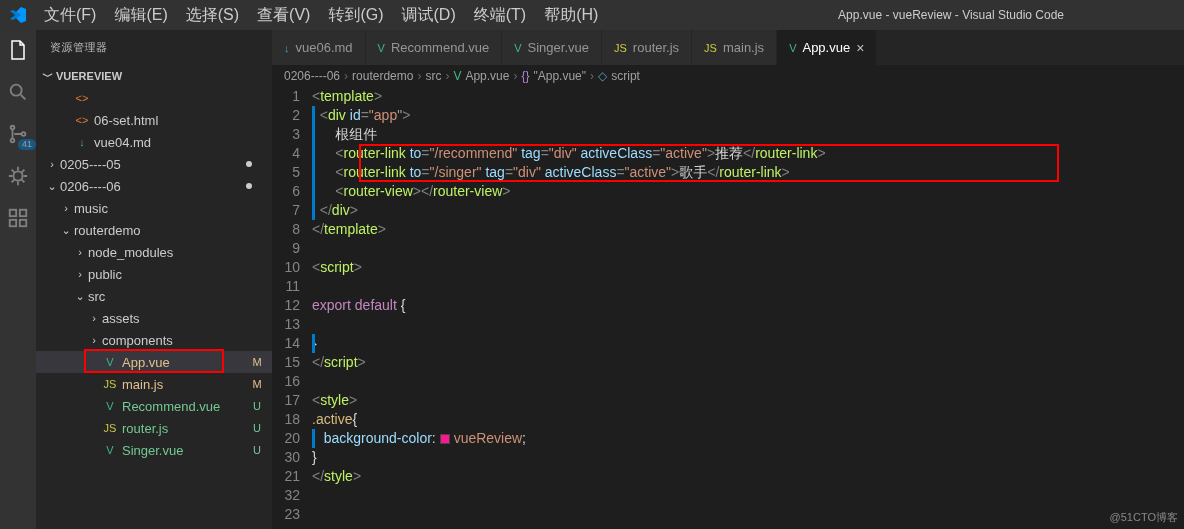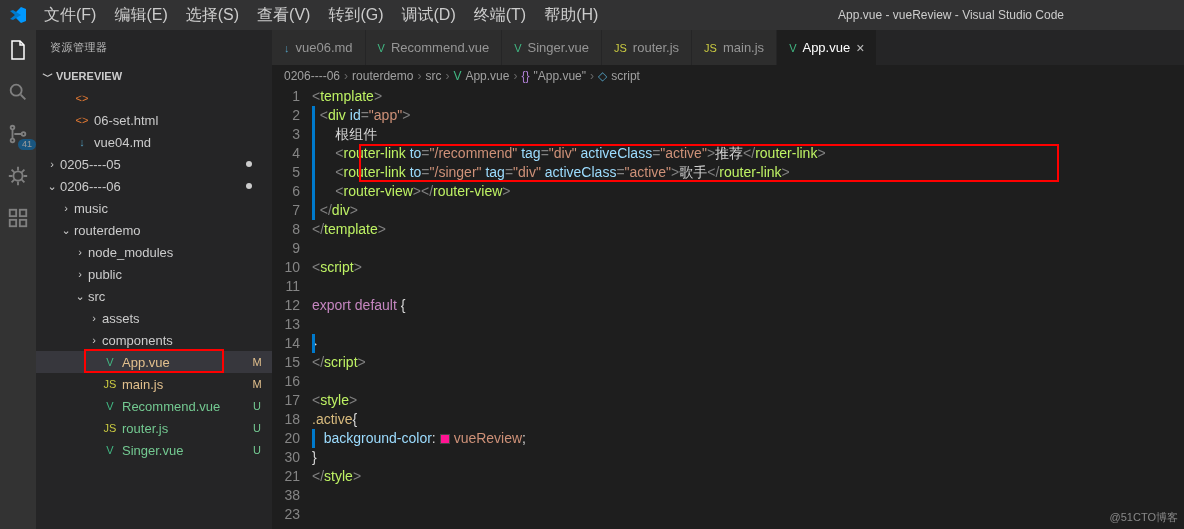--- a/index.html
+++ b/index.html
@@ -274,21 +274,21 @@
           <div>12</div>
           <div>13</div>
           <div>14</div>
           <div>15</div>
           <div>16</div>
           <div>17</div>
           <div>18</div>
           <div>20</div>
           <div>30</div>
           <div>21</div>
-          <div>38</div>
+          <div>32</div>
           <div>23</div>
         </div>
       <div class="lines" id="lines">
           <div class="ln"><span class="t-pun">&lt;</span><span class="t-tag">template</span><span class="t-pun">&gt;</span></div>
           <div class="ln">  <span class="t-pun">&lt;</span><span class="t-tag">div</span> <span class="t-attr">id</span><span class="t-pun">=</span><span class="t-str">"app"</span><span class="t-pun">&gt;</span></div>
           <div class="ln">      <span class="t-txt">根组件</span></div>
           <div class="ln">      <span class="t-pun">&lt;</span><span class="t-tag">router-link</span> <span class="t-attr">to</span><span class="t-pun">=</span><span class="t-str">"/recommend"</span> <span class="t-attr">tag</span><span class="t-pun">=</span><span class="t-str">"div"</span> <span class="t-attr">activeClass</span><span class="t-pun">=</span><span class="t-str">"active"</span><span class="t-pun">&gt;</span><span class="t-txt">推荐</span><span class="t-pun">&lt;/</span><span class="t-tag">router-link</span><span class="t-pun">&gt;</span></div>
           <div class="ln">      <span class="t-pun">&lt;</span><span class="t-tag">router-link</span> <span class="t-attr">to</span><span class="t-pun">=</span><span class="t-str">"/singer"</span> <span class="t-attr">tag</span><span class="t-pun">=</span><span class="t-str">"div"</span> <span class="t-attr">activeClass</span><span class="t-pun">=</span><span class="t-str">"active"</span><span class="t-pun">&gt;</span><span class="t-txt">歌手</span><span class="t-pun">&lt;/</span><span class="t-tag">router-link</span><span class="t-pun">&gt;</span></div>
           <div class="ln">      <span class="t-pun">&lt;</span><span class="t-tag">router-view</span><span class="t-pun">&gt;&lt;/</span><span class="t-tag">router-view</span><span class="t-pun">&gt;</span></div>
           <div class="ln">  <span class="t-pun">&lt;/</span><span class="t-tag">div</span><span class="t-pun">&gt;</span></div>

